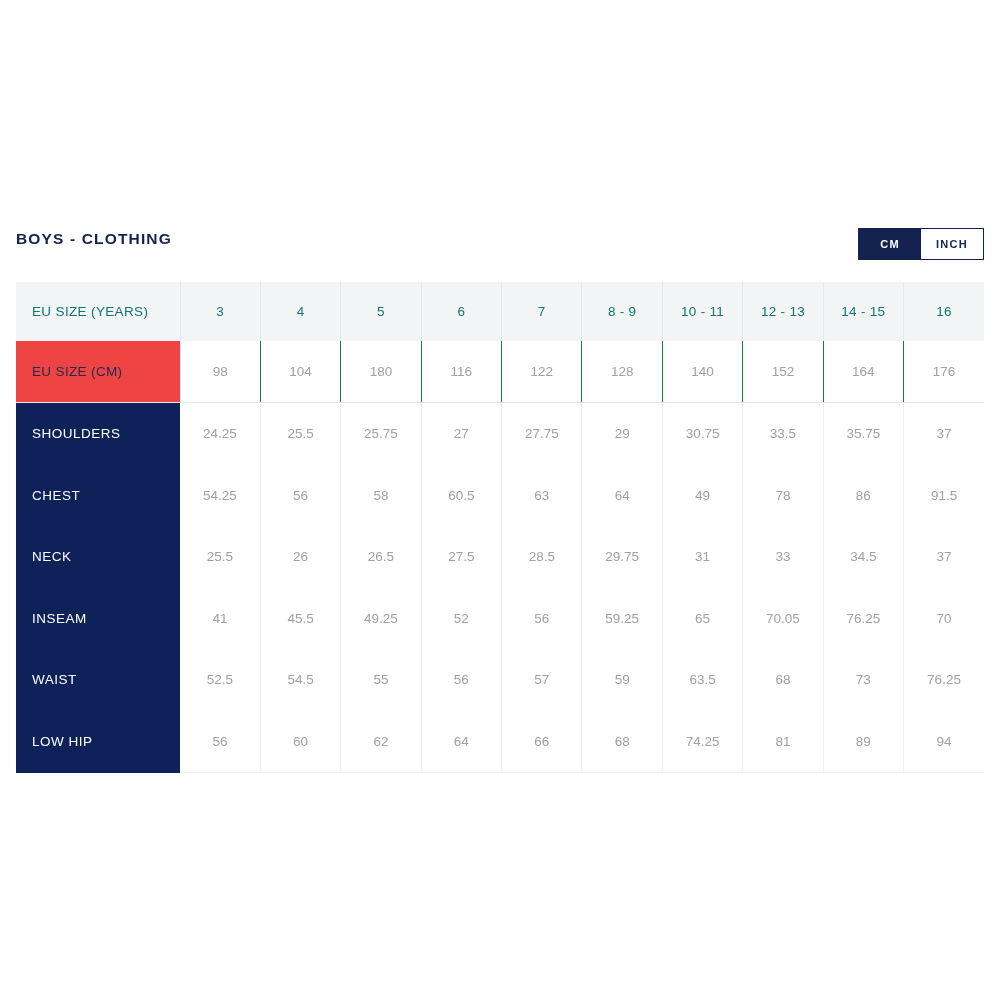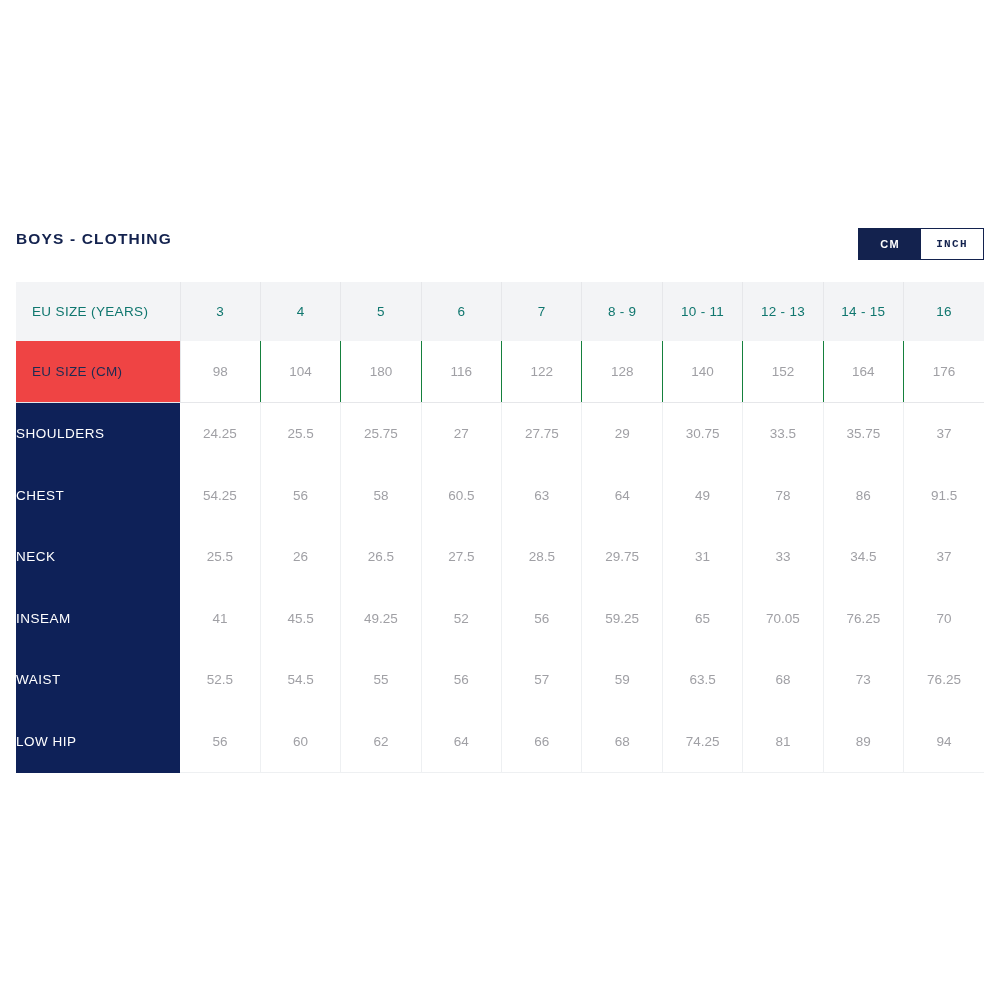--- a/index.html
+++ b/index.html
@@ -64,21 +64,20 @@
     cursor: pointer;
     user-select: none;
   }
   .unit-btn.active {
     background: #13224e;
     color: #ffffff;
   }
   .unit-btn.inactive {
     background: #ffffff;
     color: #13224e;
-    font-family: Liberation Mono, monospace;
   }
 
   
   .size-table-wrap {
     position: absolute;
     left: 16px;
     top: 282px;
     width: 968px;
   }
   table.size-table {
@@ -146,20 +145,21 @@
     text-align: center;
     vertical-align: middle;
     font-weight: normal;
     padding: 0;
   }
   tr.body-row > *:last-child { border-right: none; }
   tr.body-row th.row-label {
     background: #0e2158;
     color: #ffffff;
     text-align: left;
+    padding-left: 16px;
     letter-spacing: 0.5px;
     font-size: 13.5px;
     border-right: none;
   }
   tr.body-row:last-child > td { border-bottom: 1px solid #eef0f2; }
 
   .table-top-edge {
     position: absolute;
     left: 16px;
     top: 282px;

